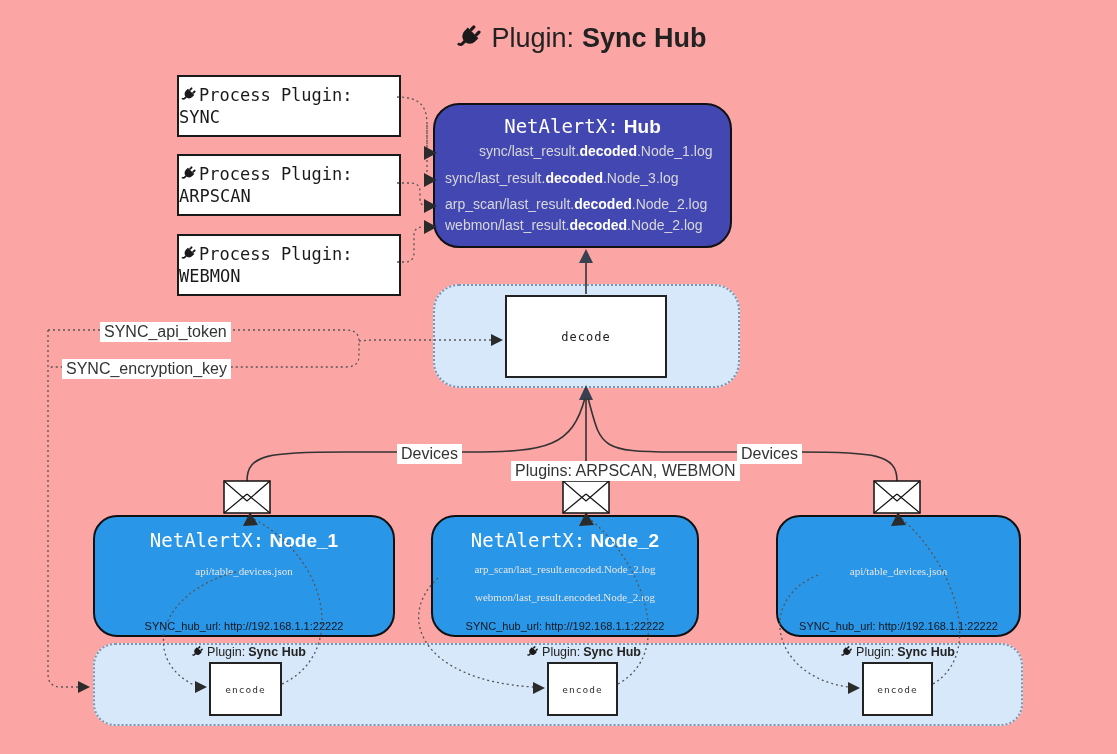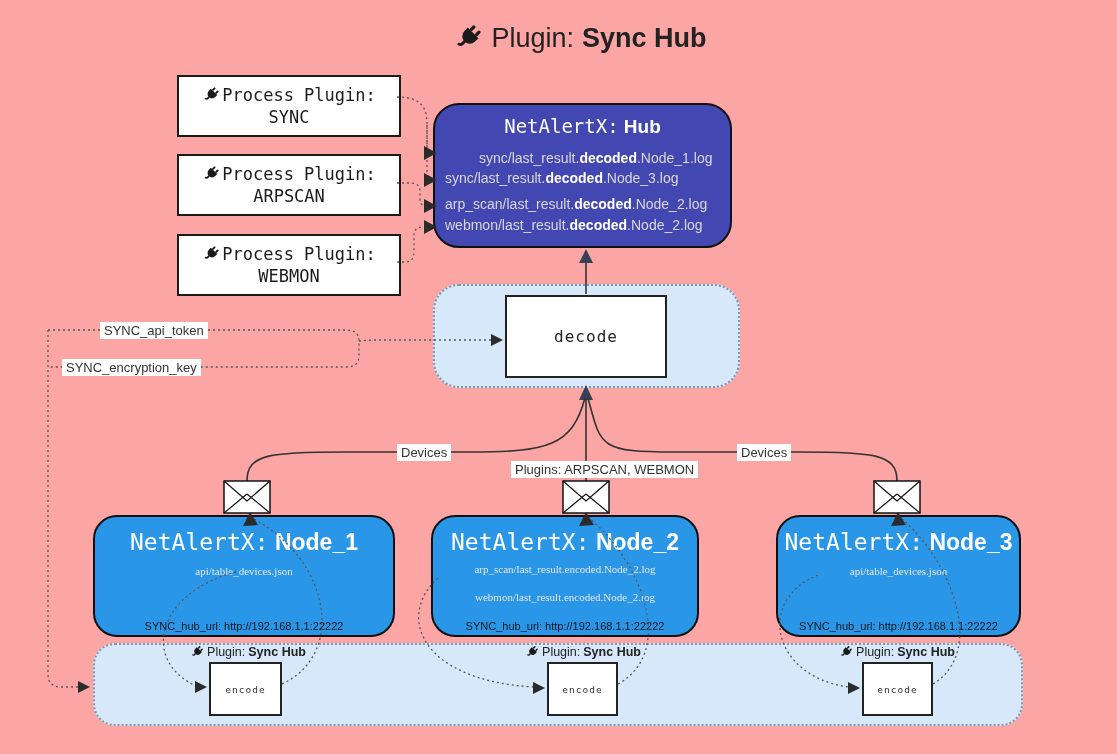--- a/index.html
+++ b/index.html
@@ -9,49 +9,49 @@
   .nowrap{white-space:nowrap;}
 
   
   .title{left:330px;top:16px;width:500px;height:44px;display:flex;align-items:center;
          justify-content:center;gap:8px;font-size:27px;color:#222;}
   .title .t-bold{font-weight:bold;}
 
   
   .proc{left:177px;width:220px;height:58px;background:#fff;border:2px solid #1a1a1a;
         font-family:"DejaVu Sans Mono","Liberation Mono",monospace;font-size:17px;color:#1a1a1a;
-        display:flex;flex-direction:column;align-items:center;justify-content:center;gap:2px;}
+        display:flex;flex-direction:column;align-items:flex-start;justify-content:center;gap:2px;}
   .proc .l1{display:flex;align-items:center;gap:2px;}
 
   
   .hub-url{left:433px;top:78px;width:299px;text-align:center;font-size:11px;color:#222;}
   .hub{left:433px;top:103px;width:299px;height:145px;background:#4347b2;border:2px solid #111;
        border-radius:26px;box-sizing:border-box;}
   .hub-title{left:0;top:10px;width:100%;text-align:center;font-size:19px;color:#fff;}
   .hub-title .mono{font-family:"DejaVu Sans Mono","Liberation Mono",monospace;}
   .hub-title .t-bold{font-weight:bold;font-family:"Liberation Sans",sans-serif;}
   .hub-line{left:0;width:100%;padding-left:10px;box-sizing:border-box;font-size:14px;
             color:#d8d8d8;white-space:nowrap;}
   .hub-line b{color:#fff;}
 
   
   .strip{background:#d7e8fa;border:2px dotted #7f95ab;box-sizing:border-box;}
   .decode-strip{left:433px;top:284px;width:307px;height:104px;border-radius:26px;}
   .decode-box{left:505px;top:295px;width:162px;height:83px;background:#fff;border:2px solid #222;
               box-sizing:border-box;display:flex;align-items:center;justify-content:center;
-              font-family:"DejaVu Sans Mono","Liberation Mono",monospace;font-size:16px;
+              font-family:"DejaVu Sans Mono","Liberation Mono",monospace;font-size:12px;
               letter-spacing:1px;color:#222;}
 
   
-  .edge-label{font-size:13px;color:#333;background:#fff;padding:1px 4px;z-index:6;}
+  .edge-label{font-size:16px;color:#333;background:#fff;padding:1px 4px;z-index:6;}
 
   
   .node{top:515px;height:122px;background:#2a96e8;border:2px solid #111;border-radius:24px;
         box-sizing:border-box;}
-  .node-title{left:0;top:12px;width:100%;text-align:center;font-size:23px;color:#fff;}
+  .node-title{left:0;top:12px;width:100%;text-align:center;font-size:19px;color:#fff;}
   .node-title .mono{font-family:"DejaVu Sans Mono","Liberation Mono",monospace;}
   .node-title .t-bold{font-weight:bold;}
   .node-file{left:0;width:100%;text-align:center;font-size:11px;color:#e6e6e6;white-space:nowrap;font-family:Liberation Serif, serif;}
   .node-url{left:0;top:103px;width:100%;text-align:center;font-size:11px;color:#14171c;}
 
   
   .bottom-strip{left:93px;top:643px;width:930px;height:83px;border-radius:22px;}
   .enc-label{top:645px;width:160px;display:flex;align-items:center;justify-content:center;gap:3px;
              font-size:12.5px;color:#222;z-index:4;}
   .enc-label .t-bold{font-weight:bold;}
@@ -177,21 +177,21 @@
       <span>Process Plugin:</span>
     </div>
     <div>WEBMON</div>
   </div>
 
   <div class="abs hub z1">
     <div class="abs hub-title nowrap">
       <span class="mono">NetAlertX:</span>
       <span class="t-bold">Hub</span>
     </div>
-    <div class="abs hub-line" style="top:45px;padding-left:44px;">
+    <div class="abs hub-line" style="top:38px;padding-left:44px;">
       <span>sync/last_result.</span><b>decoded</b><span>.Node_1.log</span>
     </div>
     <div class="abs hub-line" style="top:65px;">
       <span>sync/last_result.</span><b>decoded</b><span>.Node_3.log</span>
     </div>
     <div class="abs hub-line" style="top:91px;">
       <span>arp_scan/last_result.</span><b>decoded</b><span>.Node_2.log</span>
     </div>
     <div class="abs hub-line" style="top:112px;">
       <span>webmon/last_result.</span><b>decoded</b><span>.Node_2.log</span>
@@ -218,24 +218,20 @@
   <div class="abs node z1" style="left:431px;width:268px;">
     <div class="abs node-title nowrap">
       <span class="mono">NetAlertX:</span>
       <span class="t-bold">Node_2</span>
     </div>
     <div class="abs node-file" style="top:46px;">arp_scan/last_result.encoded.Node_2.log</div>
     <div class="abs node-file" style="top:74px;text-align:center;">webmon/last_result.encoded.Node_2.log</div>
     <div class="abs node-url nowrap">SYNC_hub_url: http://192.168.1.1:22222</div>
   </div>
   <div class="abs node z1" style="left:776px;width:245px;">
-    <div class="abs node-title nowrap">
-      <span class="mono">NetAlertX:</span>
-      <span class="t-bold">Node_3</span>
-    </div>
     <div class="abs node-file" style="top:48px;">api/table_devices.json</div>
     <div class="abs node-url nowrap">SYNC_hub_url: http://192.168.1.1:22222</div>
   </div>
 
   <div class="abs strip bottom-strip z1"></div>
 
   <div class="abs enc-label nowrap" style="left:168px;">
     <svg class="plug" width="14" height="14">
         <use href="#plug"></use>
       </svg>

